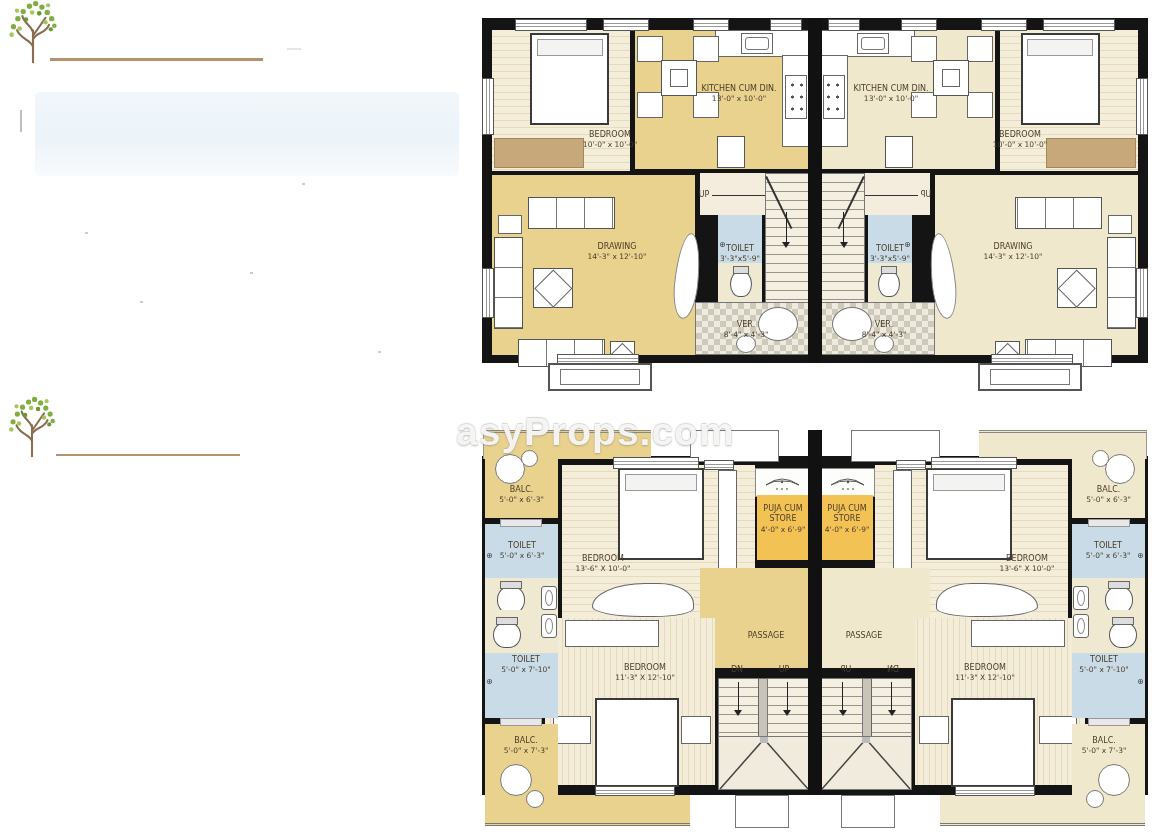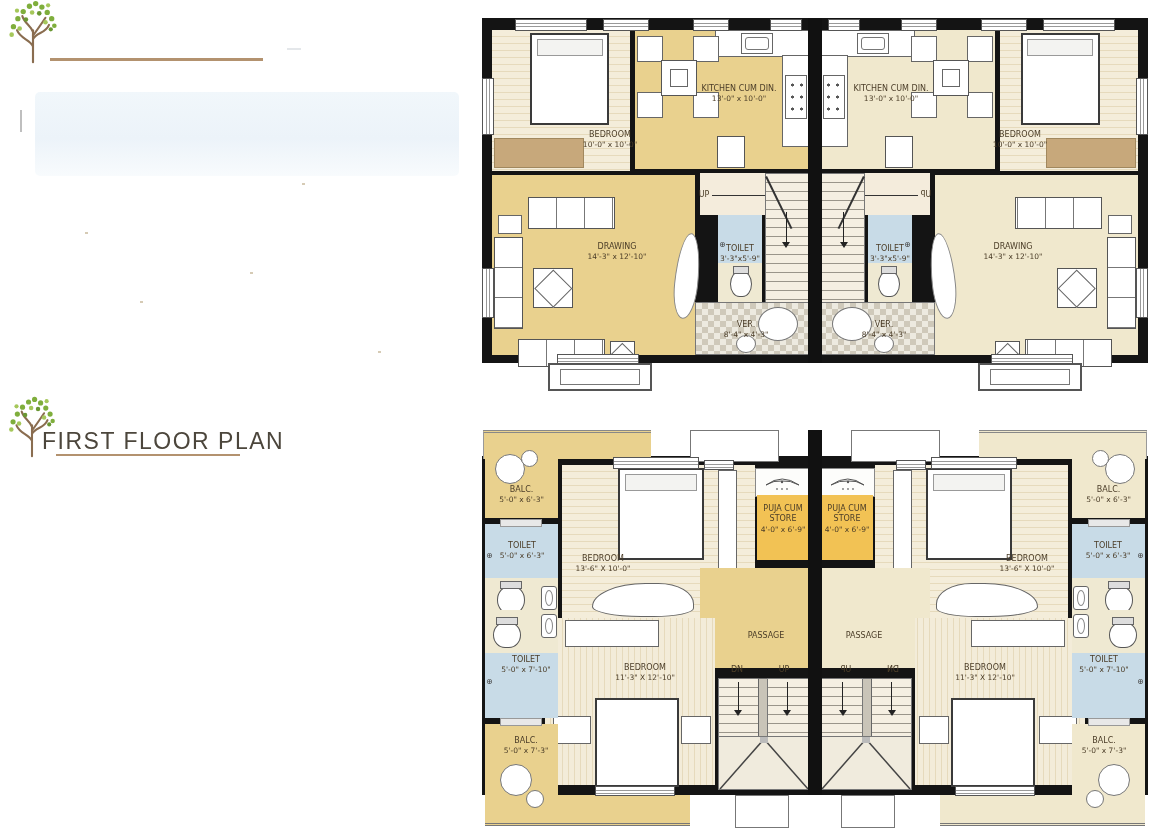--- a/index.html
+++ b/index.html
@@ -167,21 +167,20 @@
         <circle cx="15" cy="32" r="2.6" fill="#a5c75a"></circle>
       <circle cx="22" cy="22" r="2.6" fill="#6a9733"></circle>
         <circle cx="29" cy="14" r="2.6" fill="#a5c75a"></circle>
       <circle cx="37" cy="15" r="2.6" fill="#6a9733"></circle>
         <circle cx="44" cy="25" r="2.6" fill="#a5c75a"></circle>
       <circle cx="50" cy="33" r="2.4" fill="#6a9733"></circle>
         <circle cx="12" cy="12" r="2.4" fill="#a5c75a"></circle>
       <circle cx="47" cy="6" r="2.4" fill="#a5c75a"></circle>
     </g>
   </svg>
-  <div class="title-text" style="left:42px;top:428px;font-size:23px;">FIRST FLOOR PLAN</div>
   <div class="trule" style="left:56px;top:454px;width:184px;height:2px;"></div>
 
   <div class="plan" id="gf">
 
     <div class="mir unit src">
       <div class="gf-body"></div>
 
       <div class="room stripes-h" style="left:10px;top:12px;width:138px;height:141px;">
         <div class="bed" style="left:38px;top:3px;width:75px;height:88px;">
             <div class="pillow"></div>
@@ -613,13 +612,14 @@
         <span class="rn">TOILET</span>
           <span class="rd">5'-0" x 7'-10"</span>
         </div>
       <div class="rlabel" style="left:16px;top:308px;width:56px;">
         <span class="rn">BALC.</span>
           <span class="rd">5'-0" x 7'-3"</span>
         </div>
     </div>
     </div>
 
+  <div class="watermark">asyProps.com</div>
 </div>
 
 </body></html>

